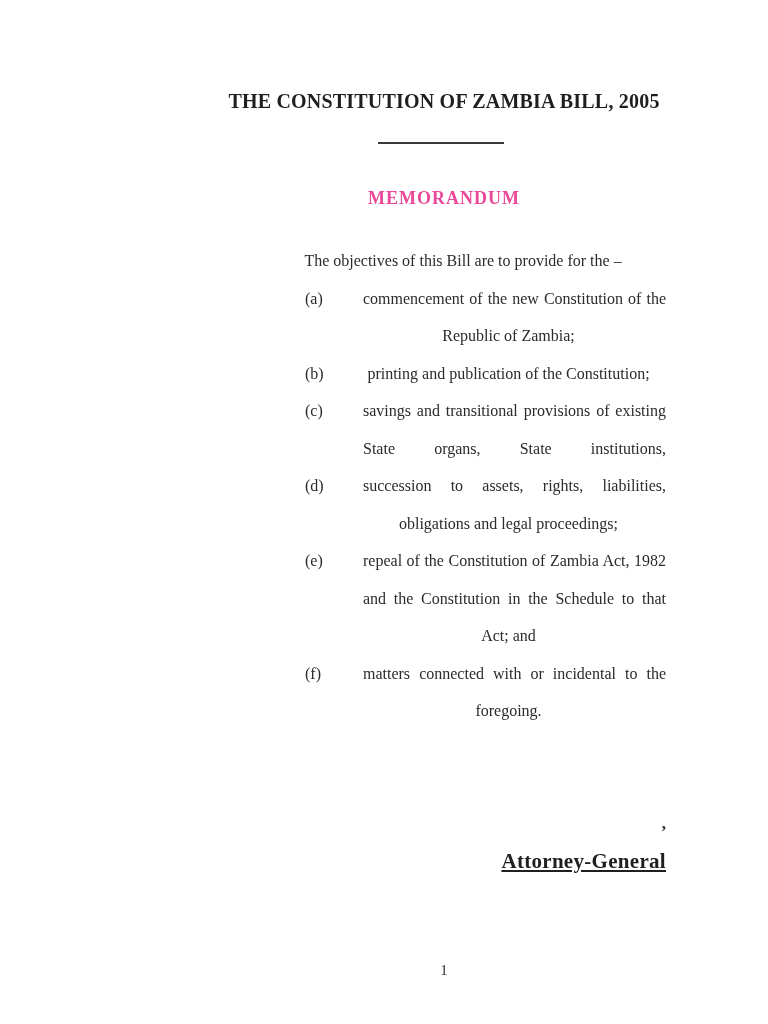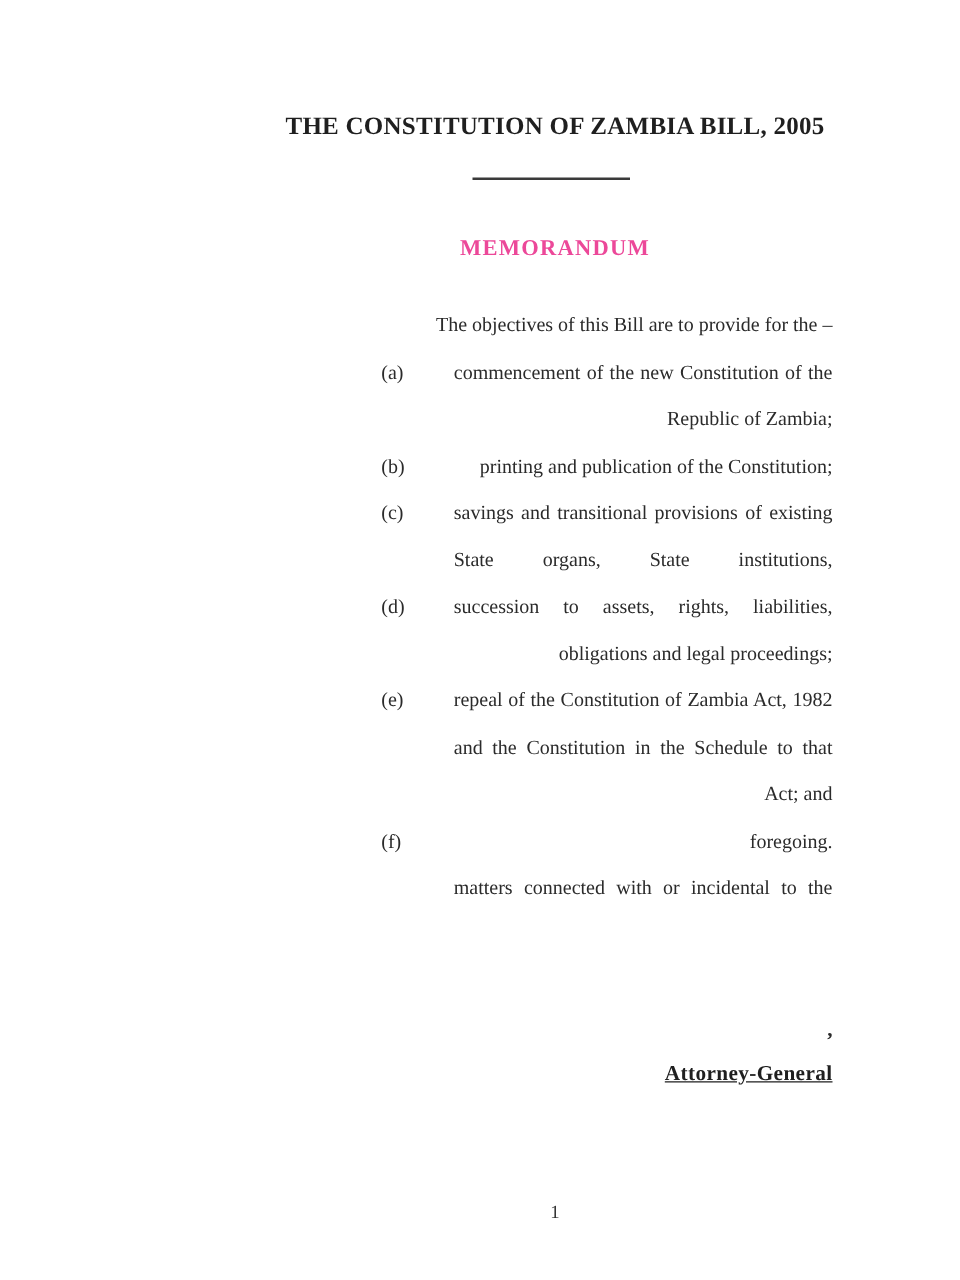--- a/index.html
+++ b/index.html
@@ -60,21 +60,21 @@
   .body {
     position: absolute;
     top: 242px;
     left: 0;
     width: 100%;
     font-size: 16px;
   }
   .ln {
     height: 37.5px;
     line-height: 37.5px;
-    text-align: right;
+    text-align: center;
   }
   .just {
     text-align: justify;
     text-align-last: justify;
     margin-left: 12px;
   }
   .intro {
     padding-left: 38px;
   }
   .item {
@@ -95,21 +95,21 @@
     text-align: right;
     font-size: 17px;
     font-weight: 700;
   }
   .sig-name {
     position: absolute;
     top: 849px;
     left: 0;
     width: 100%;
     text-align: right;
-    font-size: 17px;
+    font-size: 21px;
     font-weight: 700;
     text-decoration: underline;
     letter-spacing: 0.3px;
     color: #1f1f1f;
   }
   .page-num {
     position: absolute;
     top: 962px;
     left: 0;
     width: 100%;
@@ -159,22 +159,22 @@
 
       <div class="item">
         <span class="marker">(e)</span>
         <div class="ln just">repeal of the Constitution of Zambia Act, 1982</div>
         <div class="ln just">and the Constitution in the Schedule to that</div>
         <div class="ln">Act; and</div>
       </div>
 
       <div class="item">
         <span class="marker">(f)</span>
+        <div class="ln just">matters connected with or incidental to the</div>
         <div class="ln">foregoing.</div>
-        <div class="ln just">matters connected with or incidental to the</div>
       </div>
 
     </div>
 
     <div class="sig-comma">,</div>
     <div class="sig-name">Attorney-General</div>
 
     <div class="page-num">1</div>
 
   </div>

